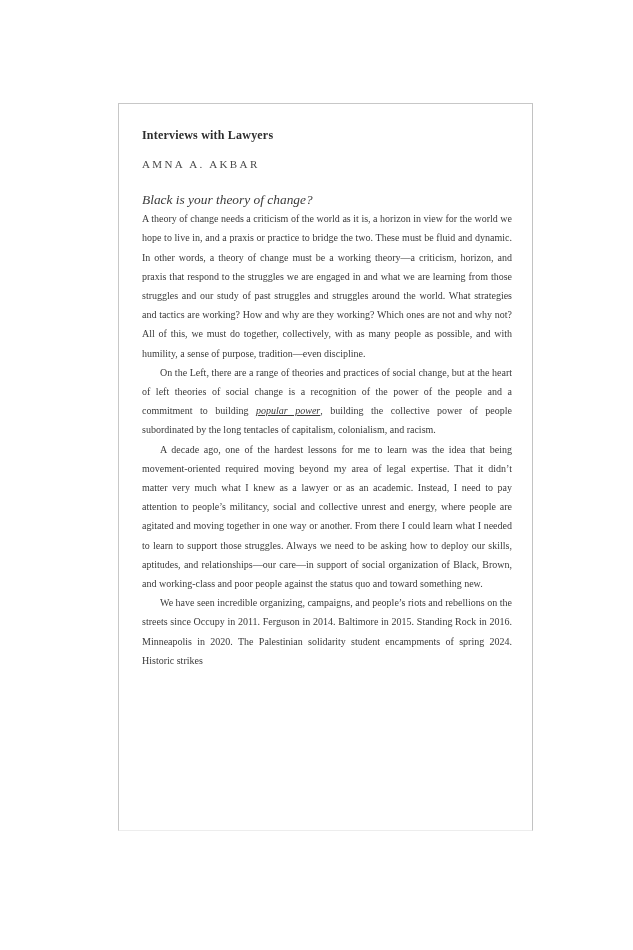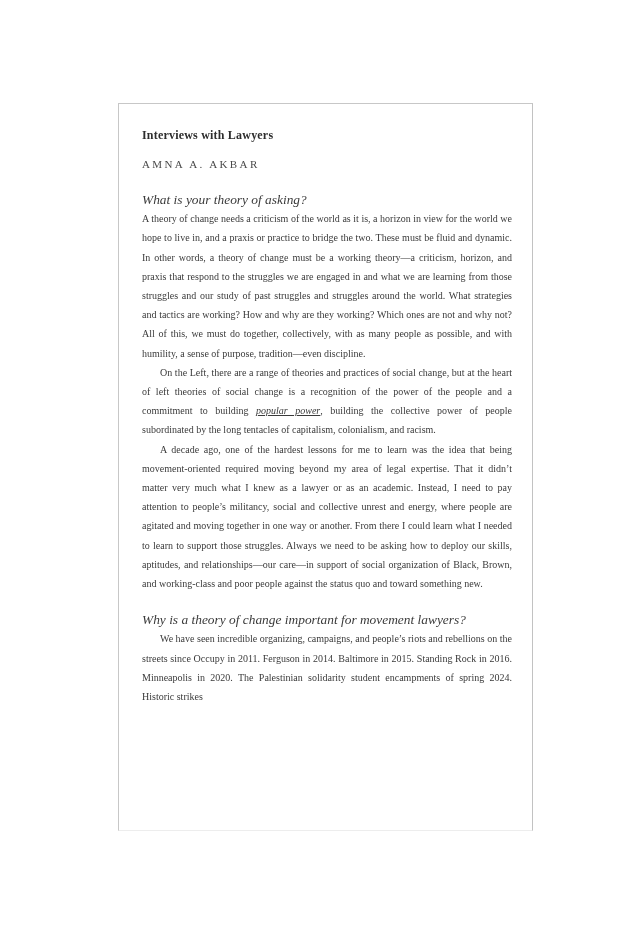--- a/index.html
+++ b/index.html
@@ -77,27 +77,26 @@
 </head>
 <body>
 
 <div class="canvas">
   <div class="page">
 
     <h1 class="page-title">Interviews with Lawyers</h1>
 
     <div class="author">AMNA A. AKBAR</div>
 
-    <p class="question">What is your theory of asking?</p>
+    <p class="question">Black is your theory of change?</p>
 
     <p class="body"><span>A theory of change needs a criticism of the world as it is, a horizon in view for the world we hope to live in, and a praxis or practice to bridge the two. These must be fluid and dynamic. In other words, a theory of change must be a working theory—a criticism, horizon, and praxis that respond to the struggles we are engaged in and what we are learning from those struggles and our study of past struggles and struggles around the world. What strategies and tactics are working? How and why are they working? Which ones are not and why not? All of this, we must do together, collectively, with as many people as possible, and with humility, a sense of purpose, tradition—even discipline.</span></p>
 
     <p class="body indent"><span>On the Left, there are a range of theories and practices of social change, but at the heart of left theories of social change is a recognition of the power of the people and a commitment to building </span><i>popular power</i><span>, building the collective power of people subordinated by the long tentacles of capitalism, colonialism, and racism.</span></p>
 
     <p class="body indent"><span>A decade ago, one of the hardest lessons for me to learn was the idea that being movement-oriented required moving beyond my area of legal expertise. That it didn’t matter very much what I knew as a lawyer or as an academic. Instead, I need to pay attention to people’s militancy, social and collective unrest and energy, where people are agitated and moving together in one way or another. From there I could learn what I needed to learn to support those struggles. Always we need to be asking how to deploy our skills, aptitudes, and relationships—our care—in support of social organization of Black, Brown, and working-class and poor people against the status quo and toward something new.</span></p>
 
-    <p class="question gap">Why is a theory of change important for movement lawyers?</p>
 
 
     <p class="body indent"><span>We have seen incredible organizing, campaigns, and people’s riots and rebellions on the streets since Occupy in 2011. Ferguson in 2014. Baltimore in 2015. Standing Rock in 2016. Minneapolis in 2020. The Palestinian solidarity student encampments of spring 2024. Historic strikes</span></p>
 
   </div>
 </div>
 
 </body></html>

